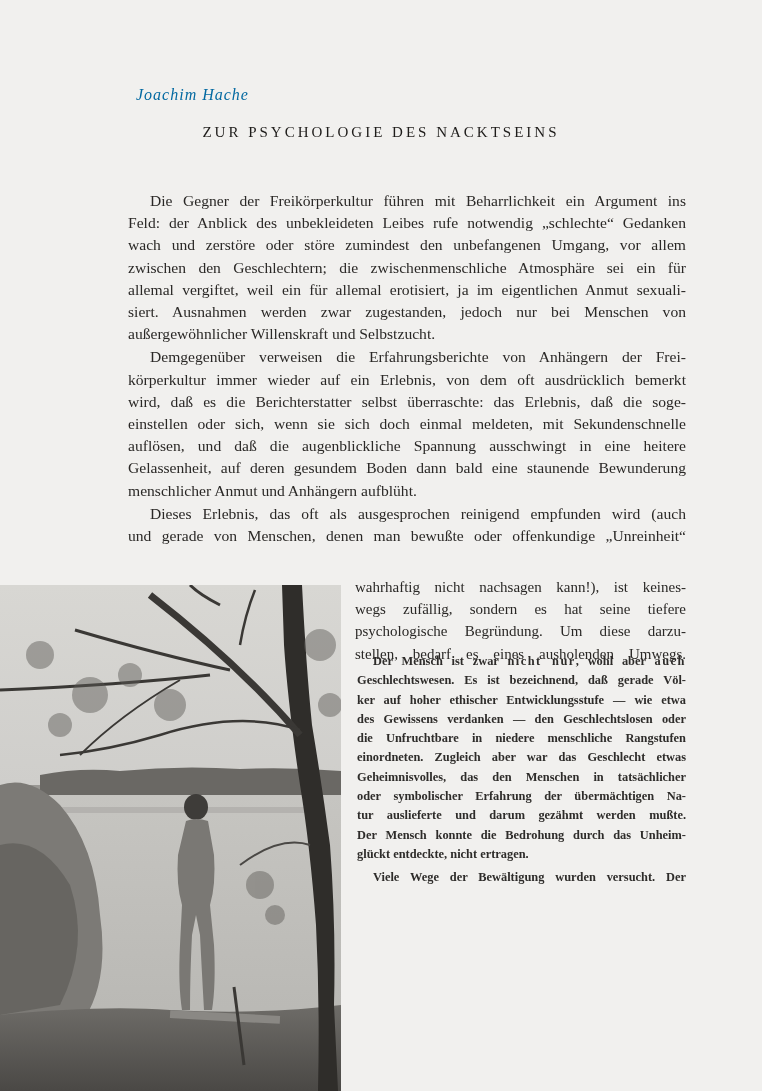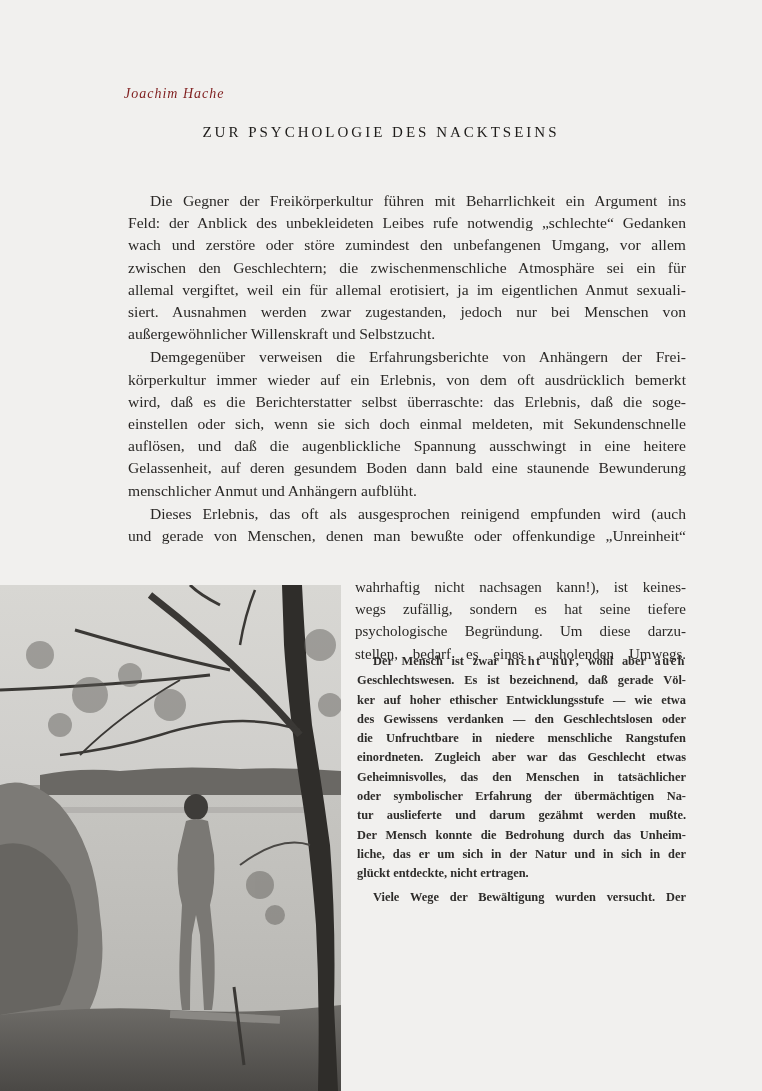--- a/index.html
+++ b/index.html
@@ -4,23 +4,23 @@
   <style>
     html, body { margin: 0; padding: 0; }
     body {
       width: 762px; height: 1091px; overflow: hidden;
       background: #f1f0ee;
       position: relative;
       font-family: "Liberation Serif", "DejaVu Serif", serif;
       color: #2a2826;
     }
     .author {
-      position: absolute; left: 124px; top: 86px;
-      font-style: italic; font-size: 14px; letter-spacing: 1px;
-      color: #7f1d1d;
+      position: absolute; left: 136px; top: 86px;
+      font-style: italic; font-size: 16px; letter-spacing: 1px;
+      color: #0369a1;
     }
     .title {
       position: absolute; left: 0; width: 762px; top: 124px;
       text-align: center; font-size: 15px; letter-spacing: 3px;
       font-weight: normal; margin: 0; color: #1e1c1a;
     }
     .body-text {
       position: absolute; left: 128px; width: 558px; top: 190px;
       font-size: 15.6px; line-height: 22.2px; text-align: justify;
       hyphens: manual;
@@ -91,21 +91,20 @@
     <span class="ln ind"><span>Der Mensch ist zwar </span><span class="sp">nicht nur</span><span>, wohl aber </span><span class="sp">auch</span></span>
     <span class="ln">Geschlechtswesen. Es ist bezeichnend, daß gerade Völ-</span>
     <span class="ln">ker auf hoher ethischer Entwicklungsstufe — wie etwa</span>
     <span class="ln">des Gewissens verdanken — den Geschlechtslosen oder</span>
     <span class="ln">die Unfruchtbare in niedere menschliche Rangstufen</span>
     <span class="ln">einordneten. Zugleich aber war das Geschlecht etwas</span>
     <span class="ln">Geheimnisvolles, das den Menschen in tatsächlicher</span>
     <span class="ln">oder symbolischer Erfahrung der übermächtigen Na-</span>
     <span class="ln">tur auslieferte und darum gezähmt werden mußte.</span>
     <span class="ln">Der Mensch konnte die Bedrohung durch das Unheim-</span>
-    <span class="ln">liche, das er um sich in der Natur und in sich in der</span>
     <span class="ln last">glückt entdeckte, nicht ertragen.</span>
   </p>
   <p style="margin-top:4px">
     <span class="ln ind">Viele Wege der Bewältigung wurden versucht. Der</span>
   </p>
 </div>
 
 <div class="photo">
   <svg width="341" height="506" viewBox="0 0 341 506">
     <defs>

